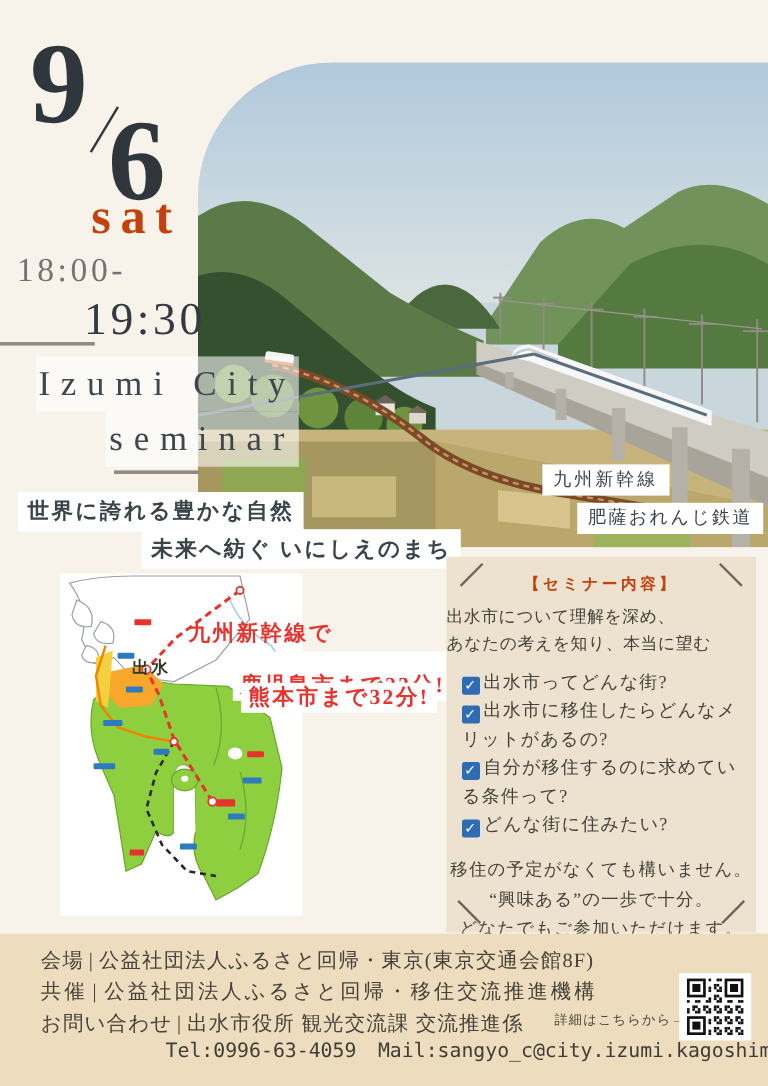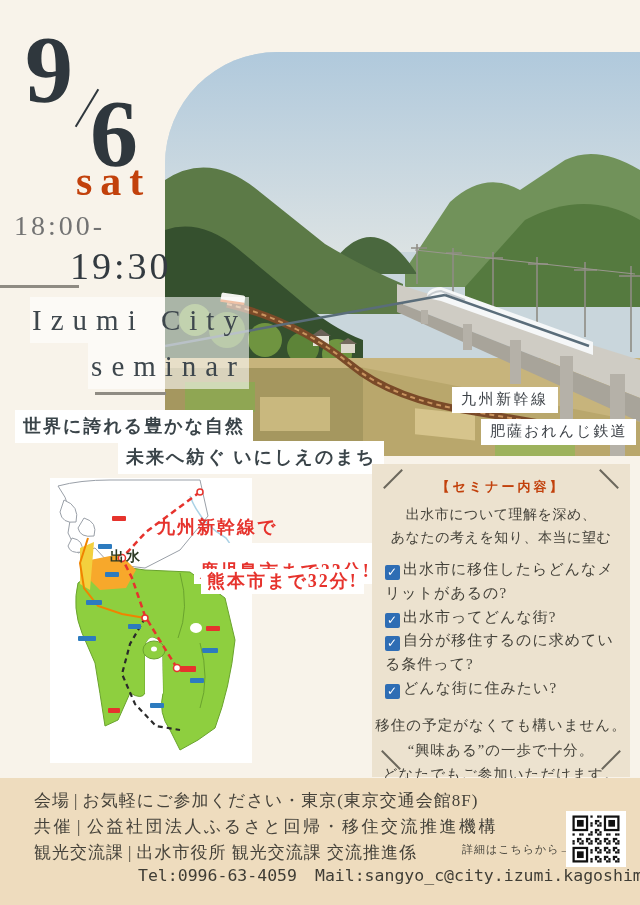--- a/index.html
+++ b/index.html
@@ -55,21 +55,21 @@
   
   .sem { position:absolute; left:372px; top:464px; width:258px; height:313px;
          background:#ece2cf; color:#44423a; }
   .corner { position:absolute; width:26px; height:2px; background:#6b675c; }
   .corner.tl { left:8px;  top:14px;  transform:rotate(-45deg); }
   .corner.tr { right:8px; top:14px;  transform:rotate(45deg); }
   .corner.bl { left:6px;  bottom:16px; transform:rotate(45deg); }
   .corner.br { right:6px; bottom:16px; transform:rotate(-45deg); }
   .sem-title { margin-top:14px; text-align:center; font-size:13px; font-weight:700;
                letter-spacing:3px; color:#c2410c; }
-  .sem-intro { margin-top:8px; text-align:center; font-size:14px; line-height:1.62; letter-spacing:0.5px; }
+  .sem-intro { margin-top:8px; font-size:14px; line-height:1.62; letter-spacing:0.5px; }
   .sem-list  { margin:9px 8px 0 13px; font-size:15px; line-height:1.58; letter-spacing:1px; }
   .chk { display:inline-block; width:15px; height:15px; background:#2e6db4; border-radius:2px;
          color:#fff; font-size:12px; line-height:15px; text-align:center; margin-right:3px;
          vertical-align:-2px; font-family:"Liberation Sans","DejaVu Sans",sans-serif; }
   .sem-outro { margin-top:13px; text-align:center; font-size:14.5px; line-height:1.66; letter-spacing:1px; }
   
   .footer { position:absolute; left:0; top:778px; width:640px; height:127px; background:#eedcbe; color:#45423a; }
   .f-line { position:absolute; left:34px; font-size:17px; letter-spacing:1px; white-space:nowrap; }
   .f-line .sep { padding:0 4px; }
   .f1 { top:11px; }
@@ -241,42 +241,42 @@
     <div class="corner tl"></div>
     <div class="corner tr"></div>
     <div class="corner bl"></div>
     <div class="corner br"></div>
     <div class="sem-title">【セミナー内容】</div>
     <div class="sem-intro">
       <div>出水市について理解を深め、</div>
       <div>あなたの考えを知り、本当に望む</div>
     </div>
     <div class="sem-list">
+      <div><span class="chk">✓</span><span>出水市ってどんな街?</span></div>
       <div><span class="chk">✓</span><span>出水市に移住したらどんなメリットがあるの?</span></div>
-      <div><span class="chk">✓</span><span>出水市ってどんな街?</span></div>
       <div><span class="chk">✓</span><span>自分が移住するのに求めている条件って?</span></div>
       <div><span class="chk">✓</span><span>どんな街に住みたい?</span></div>
     </div>
     <div class="sem-outro">
       <div>移住の予定がなくても構いません。</div>
       <div>“興味ある”の一歩で十分。</div>
       <div>どなたでもご参加いただけます。</div>
       <div>ぜひ、お気軽にご参加ください!</div>
     </div>
   </div>
 
   <div class="footer">
     <div class="f-line f1">
-      <span>会場</span><span class="sep">|</span><span>お気軽にご参加ください・東京(東京交通会館8F)</span>
+      <span>会場</span><span class="sep">|</span><span>公益社団法人ふるさと回帰・東京(東京交通会館8F)</span>
     </div>
     <div class="f-line f2">
       <span>共催</span><span class="sep">|</span><span>公益社団法人ふるさと回帰・移住交流推進機構</span>
     </div>
     <div class="f-line f3">
-      <span>観光交流課</span><span class="sep">|</span><span>出水市役所 観光交流課 交流推進係</span>
+      <span>お問い合わせ</span><span class="sep">|</span><span>出水市役所 観光交流課 交流推進係</span>
     </div>
     <div class="f-note">詳細はこちらから→</div>
     <div class="f-tel">
       <span>Tel:0996-63-4059</span><span>Mail:sangyo_c@city.izumi.kagoshima.jp</span>
     </div>
     <div class="qr">
       <svg id="qr-svg" width="60" height="56" viewBox="0 0 25 25">
           <rect x="0" y="0" width="25" height="25" fill="#fff"></rect>
           <rect x="2" y="2" width="7" height="7" fill="#111"></rect>
           <rect x="3" y="3" width="5" height="5" fill="#fff"></rect>

